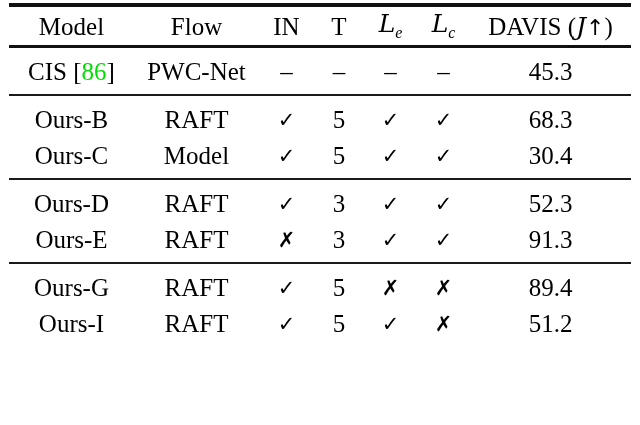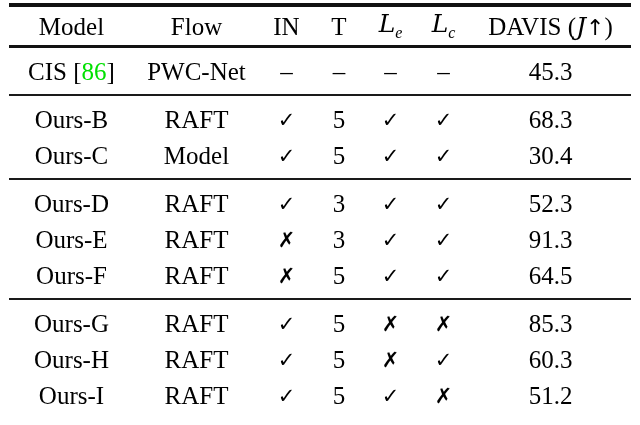--- a/index.html
+++ b/index.html
@@ -216,59 +216,41 @@
       <tr class="row-d">
         <td class="model-cell">Ours-E</td>
         <td>RAFT</td>
         <td><span class="mark-cross">✗</span></td>
         <td>3</td>
         <td><span class="mark-check">✓</span></td>
         <td><span class="mark-check">✓</span></td>
         <td>91.3</td>
       </tr>
 
-      <tr class="row-d">
-        <td class="model-cell">Ours-F</td>
-        <td>RAFT</td>
-        <td><span class="mark-cross">✗</span></td>
-        <td>5</td>
-        <td><span class="mark-check">✓</span></td>
-        <td><span class="mark-check">✓</span></td>
-        <td>64.5</td>
-      </tr>
 
       <tr class="spacer-xs">
           <td colspan="7"></td>
         </tr>
       <tr class="rule-mid">
           <td colspan="7"></td>
         </tr>
       <tr class="spacer-xs">
           <td colspan="7"></td>
         </tr>
 
       <tr class="row-d">
         <td class="model-cell">Ours-G</td>
         <td>RAFT</td>
         <td><span class="mark-check">✓</span></td>
         <td>5</td>
         <td><span class="mark-cross">✗</span></td>
         <td><span class="mark-cross">✗</span></td>
-        <td>85.3</td>
-      </tr>
-
-      <tr class="row-d">
-        <td class="model-cell">Ours-H</td>
-        <td>RAFT</td>
-        <td><span class="mark-check">✓</span></td>
-        <td>5</td>
-        <td><span class="mark-cross">✗</span></td>
-        <td><span class="mark-check">✓</span></td>
-        <td>60.3</td>
-      </tr>
+        <td>89.4</td>
+      </tr>
+
 
       <tr class="row-d">
         <td class="model-cell">Ours-I</td>
         <td>RAFT</td>
         <td><span class="mark-check">✓</span></td>
         <td>5</td>
         <td><span class="mark-check">✓</span></td>
         <td><span class="mark-cross">✗</span></td>
         <td>51.2</td>
       </tr>

